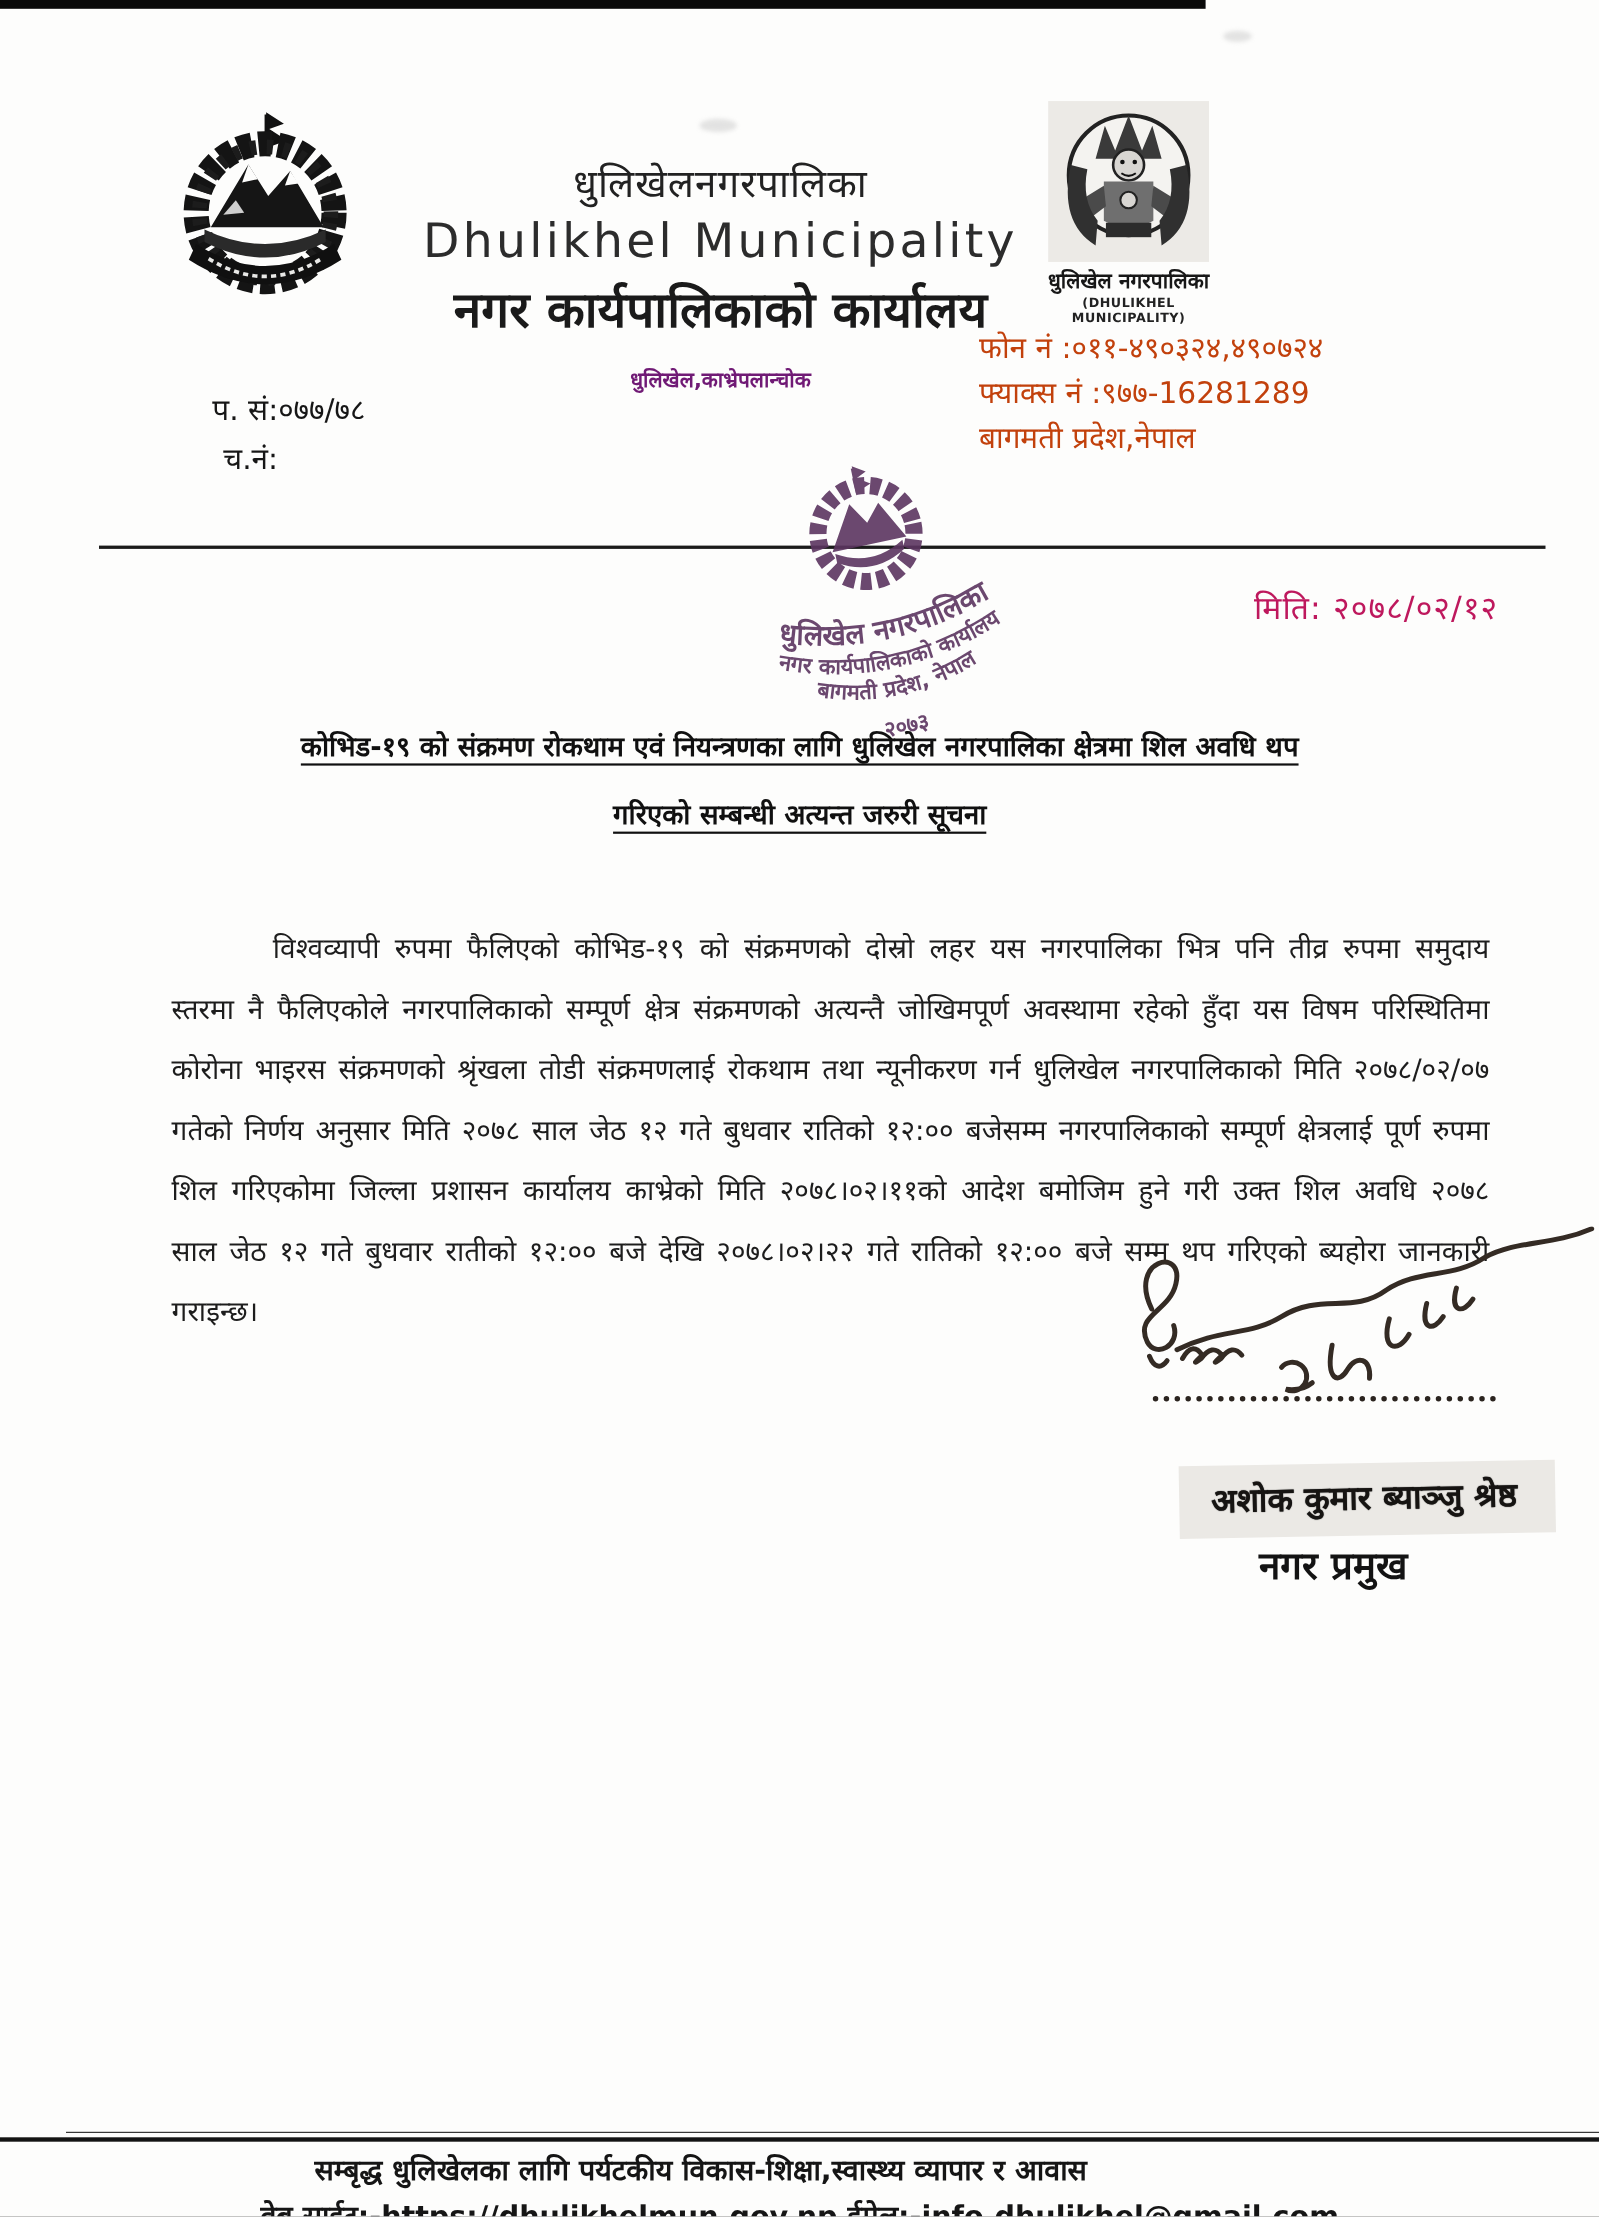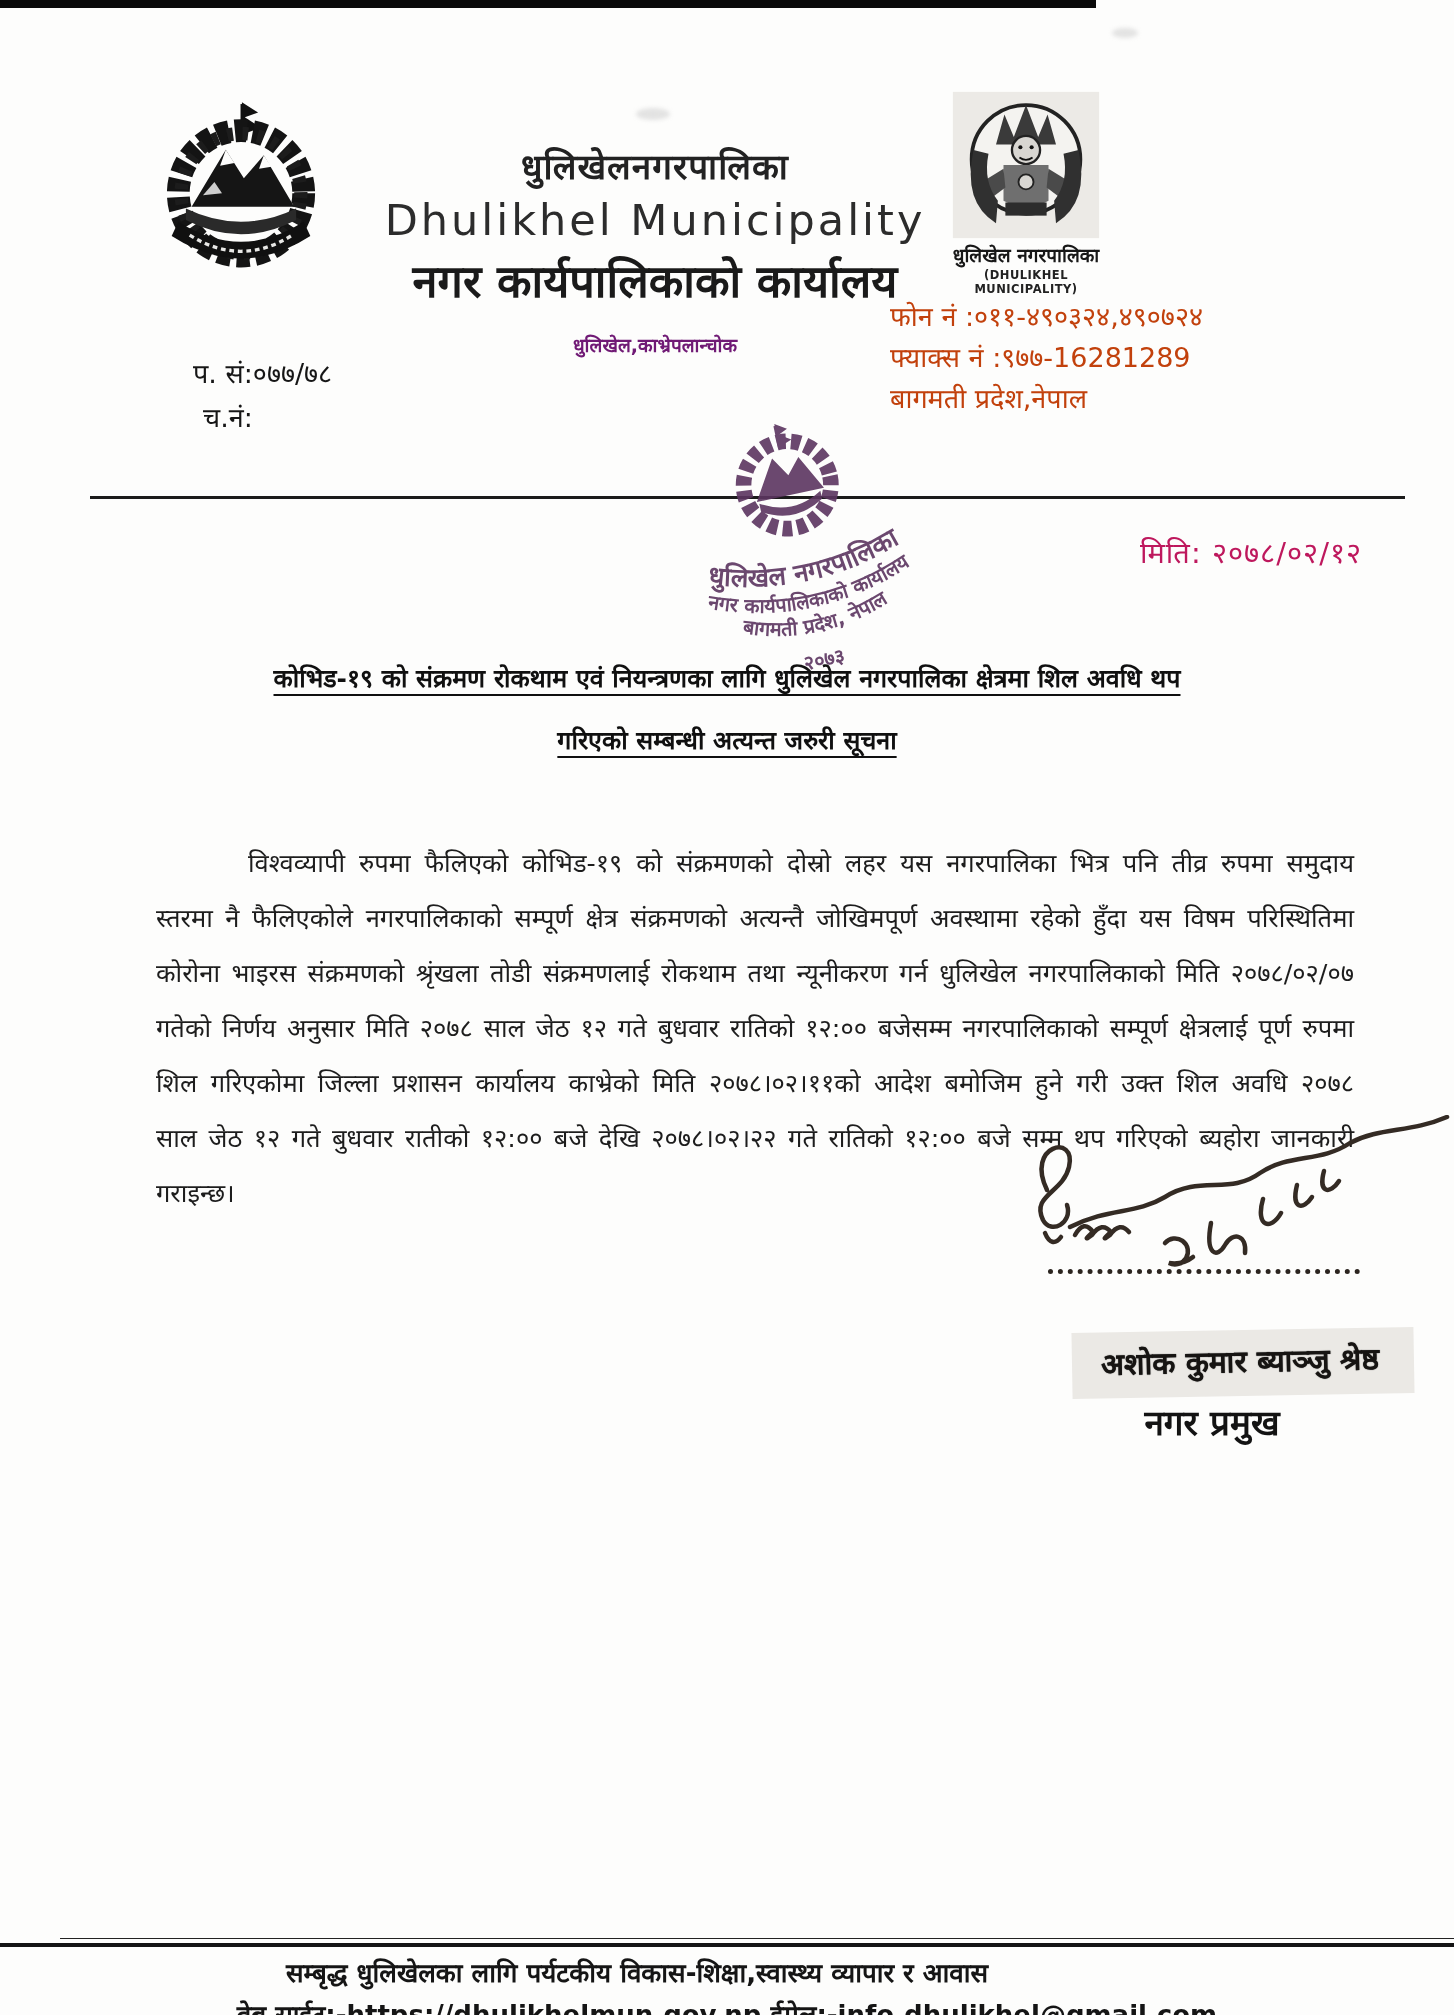--- a/index.html
+++ b/index.html
@@ -11,21 +11,21 @@
   }
   .abs { position:absolute; }
   .np { font-family:"DejaVu Sans", sans-serif; }
 
   #scan-strip-top { left:0; top:0; width:1096px; height:8px; background:#0a0a0a; }
 
   
   #crest-left { left:146px; top:88px; width:190px; height:205px; }
   #ref-block { left:193px; top:352px; font-size:27px; color:#161616; line-height:44px; }
   #header-center { left:250px; top:142px; width:810px; text-align:center; }
-  #h-np1 { font-size:35px; font-weight:700; letter-spacing:1px; color:#222; }
+  #h-np1 { font-size:35px; font-weight:400; letter-spacing:1px; color:#222; }
   #h-en  { font-size:43px; font-weight:500; letter-spacing:3px; color:#2c2c2c; margin-top:6px; }
   #h-np2 { font-size:45px; font-weight:bold; color:#1a1a1a; margin-top:4px; }
   #h-np3 { font-size:19px; font-weight:bold; color:#701a75; margin-top:22px; }
 
   #logo-right { left:945px; top:90px; width:162px; height:210px; text-align:center; }
   #logo-art { width:150px; height:150px; margin:0 auto; display:block; }
   #logo-cap1 { font-size:19px; font-weight:bold; color:#171717; margin-top:2px; }
   #logo-cap2 { font-size:11.5px; font-weight:bold; color:#222; letter-spacing:0.5px; }
 
   #contact-block { left:890px; top:296px; font-size:27px; color:#c2410c; line-height:41px; }

